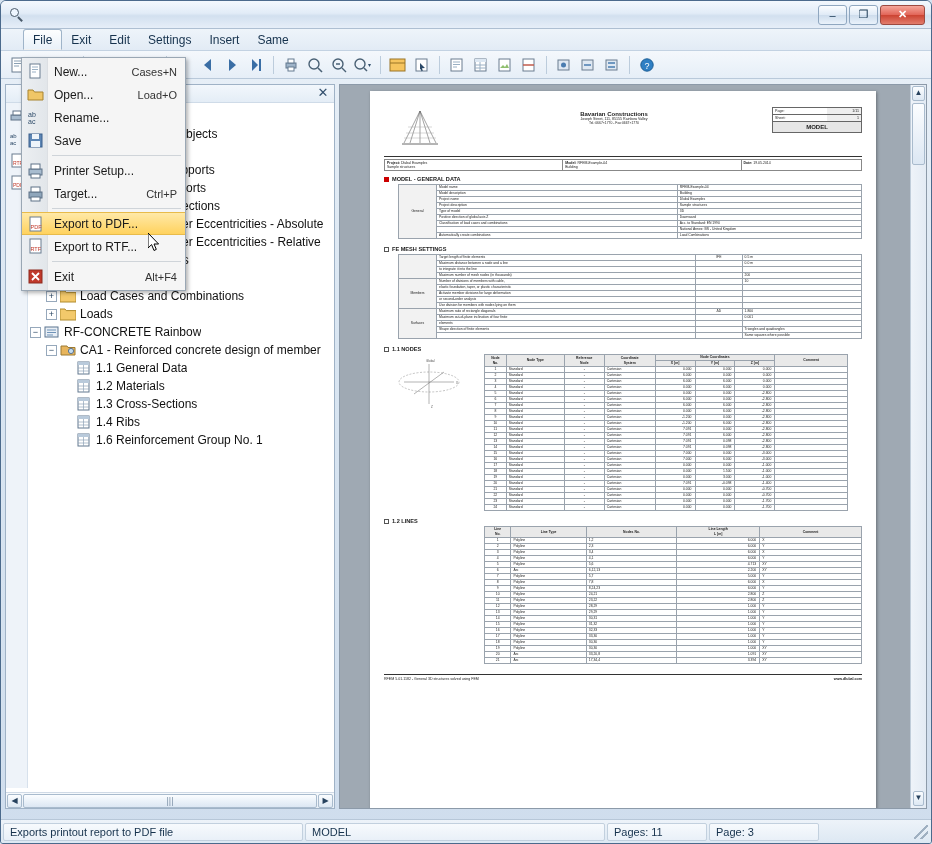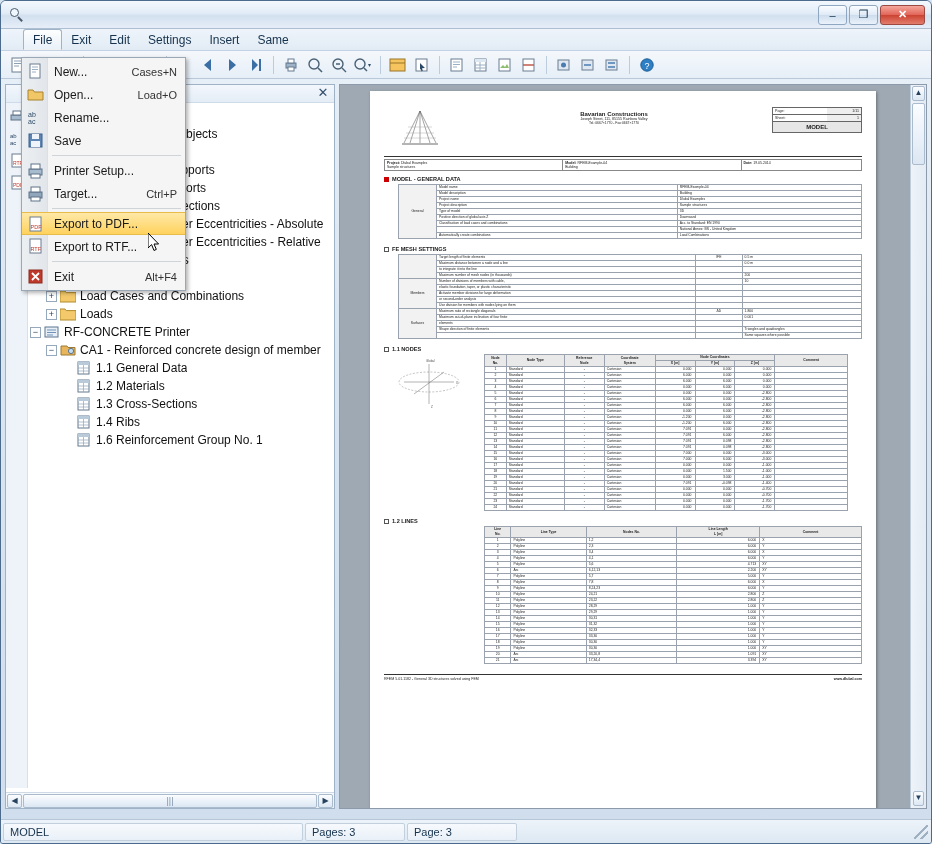--- a/index.html
+++ b/index.html
@@ -543,21 +543,21 @@
                 <path d="M0 2h5l1.2 1.6H16V13H0z" fill="#f3c96b" stroke="#b08b2e"></path>
               </svg></span>
             <span class="tlabel">Loads</span>
           </div>
           <div class="tnode" style="padding-left: 24px;">
             <span class="exp">−</span>
             <span class="ico"><svg width="16" height="14">
                 <rect x="1" y="2" width="13" height="10" fill="#e8eef5" stroke="#5b7490"></rect>
                 <path d="M3 5h9M3 7.5h9M3 10h6" stroke="#6f93b8"></path>
               </svg></span>
-            <span class="tlabel">RF-CONCRETE Printer</span>
+            <span class="tlabel">RF-CONCRETE Rainbow</span>
           </div>
           <div class="tnode" style="padding-left: 40px;">
             <span class="exp">−</span>
             <span class="ico"><svg width="16" height="14">
                 <path d="M1 3h6l1 1.5h7V12H1z" fill="#e8b55c" stroke="#9c7a33"></path>
                 <circle cx="11" cy="8" r="2.6" fill="#c4dcef" stroke="#5b7490"></circle>
               </svg></span>
             <span class="tlabel">CA1 - Reinforced concrete design of member</span>
           </div>
           <div class="tnode" style="padding-left: 56px;">
@@ -1198,22 +1198,23 @@
         </div>
       <div class="vscroll">
         <div class="vs-arrow">▲</div>
         <div class="vs-thumb"></div>
         <div class="vs-arrow bottom">▼</div>
       </div>
     </div>
   </div>
 
   <div class="statusbar">
+    <div class="sb-cell" style="width:300px">Exports printout report to PDF file</div>
     <div class="sb-cell" style="width:300px">MODEL</div>
-    <div class="sb-cell" style="width:100px">Pages: 3</div>
+    <div class="sb-cell" style="width:100px">Pages: 11</div>
     <div class="sb-cell" style="width:110px">Page: 3</div>
     <div class="sb-grip"></div>
   </div>
 
   <div class="dropdown" id="dd-host">
     <div class="dd-gutter"></div>
   <div class="dd-item">
         <span class="dd-icon"><svg width="17" height="17">
             <rect x="3" y="1" width="10" height="14" fill="#fff" stroke="#6a7d90"></rect>
             <path d="M5 4h6M5 6.5h6M5 9h4" stroke="#9ab0c4"></path>

